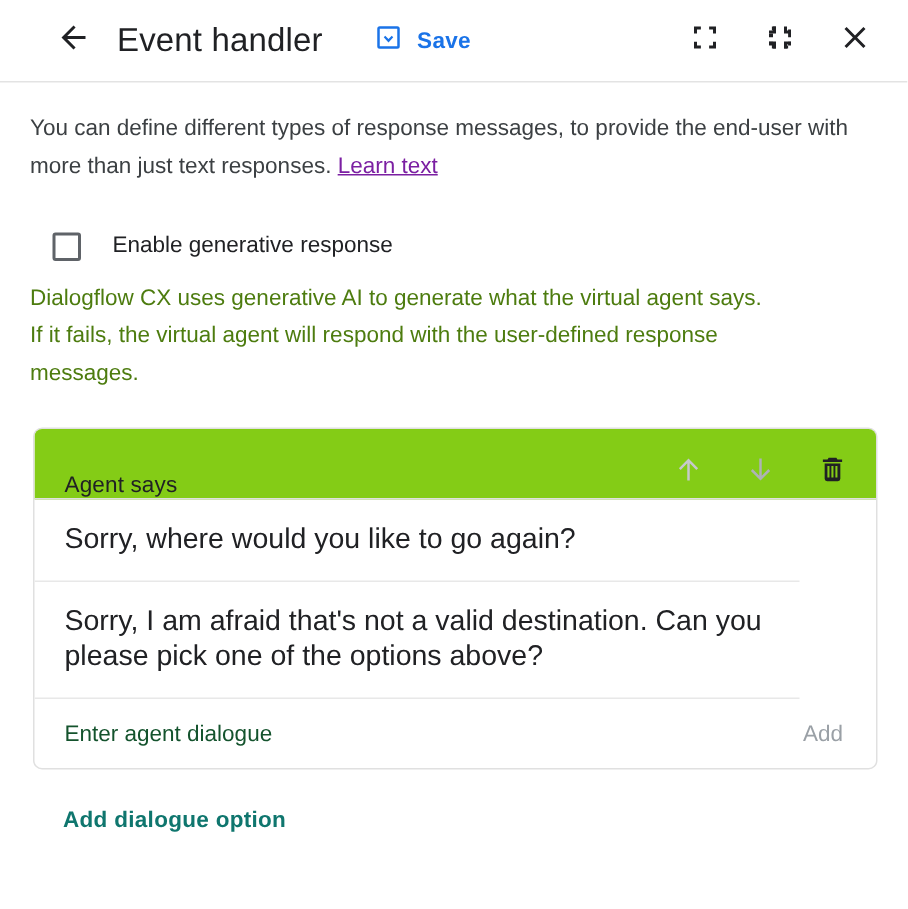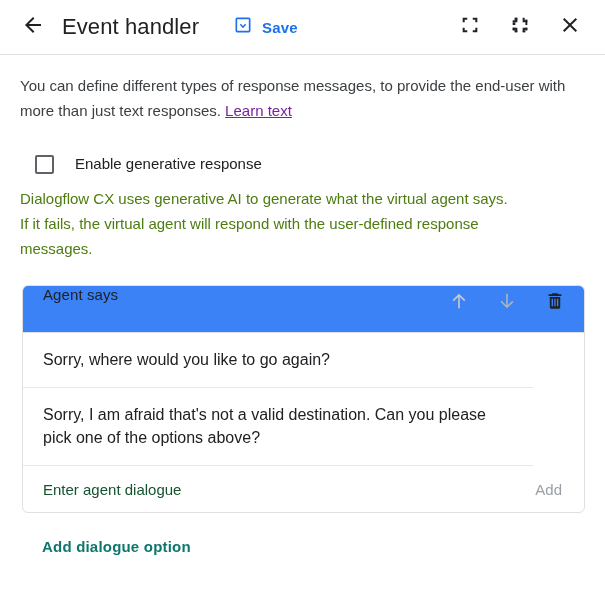--- a/index.html
+++ b/index.html
@@ -14,21 +14,21 @@
     color: #202124;
     -webkit-font-smoothing: antialiased;
     overflow: hidden;
   }
 
   
   .header {
     height: 55px;
     display: flex;
     align-items: center;
-    padding: 0 18px 0 18px;
+    padding: 0 18px 0 34px;
     box-sizing: border-box;
     border-bottom: 1px solid #e3e3e3;
   }
   .back-btn {
     width: 30px;
     height: 30px;
     display: flex;
     align-items: center;
     justify-content: center;
     cursor: pointer;
@@ -120,23 +120,23 @@
   
   .card {
     margin: 24px 20px 0 22px;
     border: 1px solid #e0e0e0;
     border-radius: 6px;
     overflow: hidden;
     background: #fff;
   }
   .card-header {
     height: 47px;
-    background: #3b82f6;
-    display: flex;
-    align-items: flex-start;
+    background: #84cc16;
+    display: flex;
+    align-items: flex-end;
     padding: 0 12px 0 20px;
     border-bottom: 1px solid #e0e0e0;
     box-sizing: border-box;
   }
   .card-title {
     font-size: 15px;
     color: #202124;
     letter-spacing: 0.1px;
   }
   .card-header-spacer { flex: 1 1 auto; }
@@ -147,21 +147,21 @@
     align-items: center;
     justify-content: center;
     cursor: pointer;
     flex: none;
     margin-left: 14px;
   }
 
   .msg-row {
     padding: 15px 20px 16px 20px;
     border-bottom: 1px solid #e8e8e8;
-    font-size: 16px;
+    font-size: 19px;
     line-height: 23px;
     color: #202124;
     cursor: text;
     max-width: 470px;
     box-sizing: content-box;
   }
 
   .input-row {
     height: 46px;
     display: flex;

